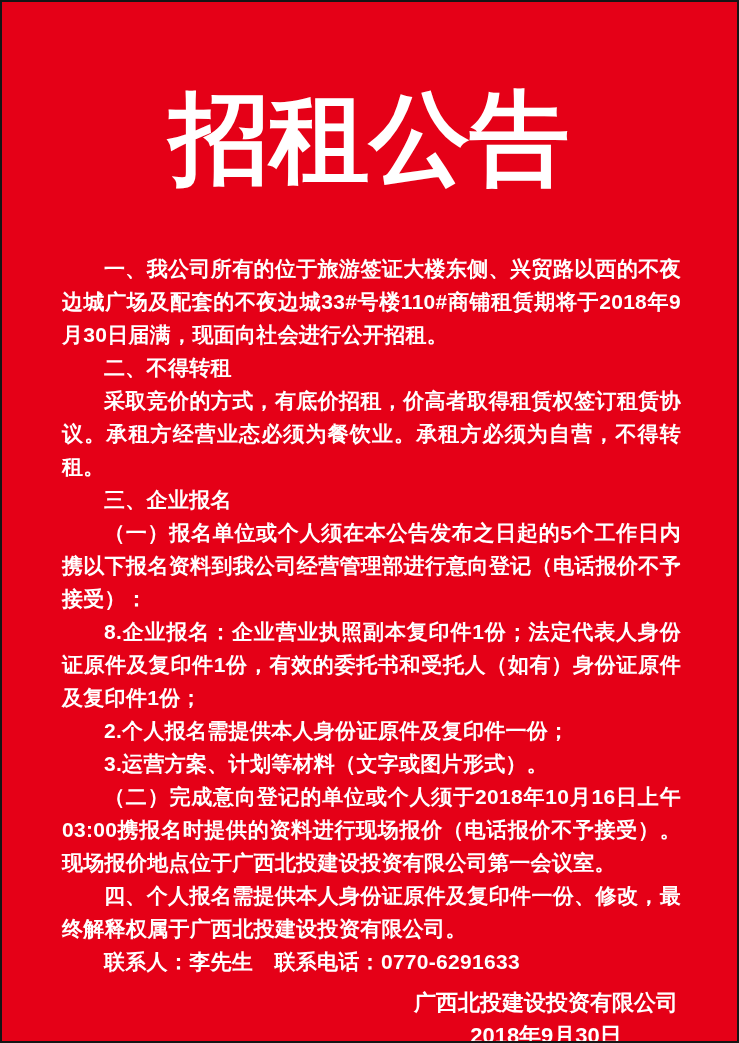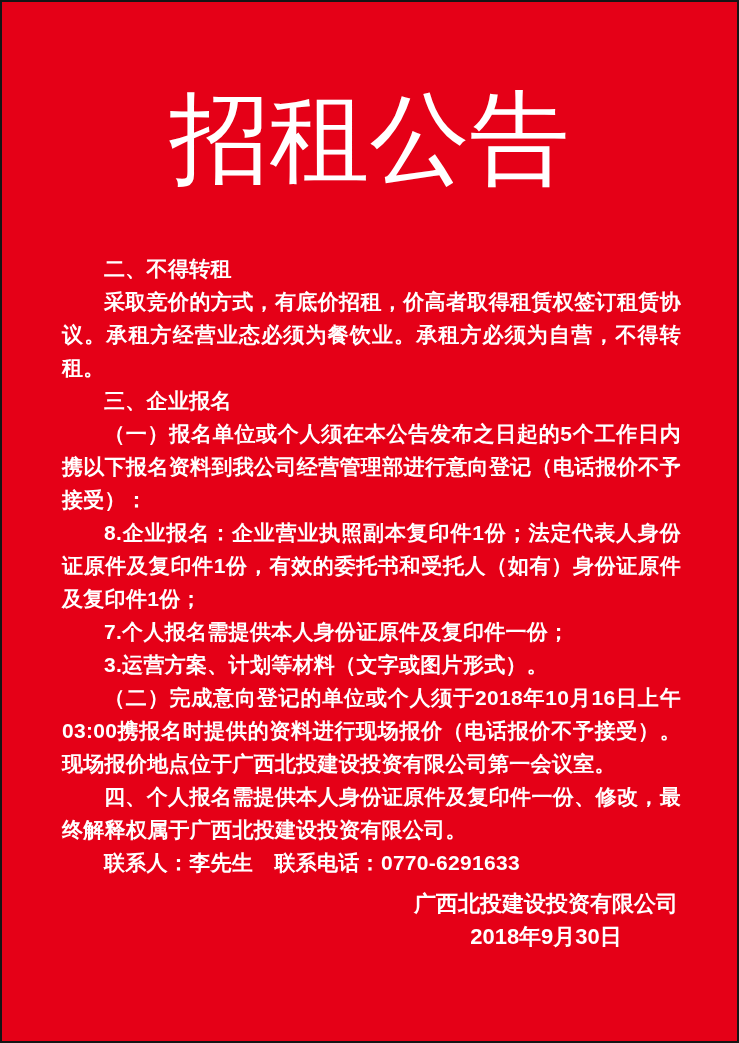--- a/index.html
+++ b/index.html
@@ -15,21 +15,21 @@
     background: #e50017;
     border: 2px solid #151515;
     overflow: hidden;
     color: #ffffff;
     font-family: "Liberation Sans", "DejaVu Sans", sans-serif;
   }
   .title {
     margin: 84px 0 0 0;
     text-align: center;
     font-family: "Liberation Serif", "DejaVu Serif", serif;
-    font-weight: 400;
+    font-weight: 700;
     font-size: 100px;
     line-height: 108px;
     letter-spacing: 0px;
     color: #ffffff;
   }
   .body-text {
     margin: 58px 56px 0 60px;
     font-size: 21px;
     font-weight: bold;
     line-height: 33px;
@@ -55,26 +55,27 @@
   }
 </style>
 </head>
 <body>
 
 <div class="poster">
 
   <h1 class="title">招租公告</h1>
 
   <div class="body-text">
+    <p>一、我公司所有的位于旅游签证大楼东侧、兴贸路以西的不夜边城广场及配套的不夜边城33#号楼110#商铺租赁期将于2018年9月30日届满，现面向社会进行公开招租。</p>
     <p>二、不得转租</p>
     <p>采取竞价的方式，有底价招租，价高者取得租赁权签订租赁协议。承租方经营业态必须为餐饮业。承租方必须为自营，不得转租。</p>
     <p>三、企业报名</p>
     <p>（一）报名单位或个人须在本公告发布之日起的5个工作日内携以下报名资料到我公司经营管理部进行意向登记（电话报价不予接受）：</p>
     <p>8.企业报名：企业营业执照副本复印件1份；法定代表人身份证原件及复印件1份，有效的委托书和受托人（如有）身份证原件及复印件1份；</p>
-    <p>7.个人报名需提供本人身份证原件及复印件一份；</p>
+    <p>2.个人报名需提供本人身份证原件及复印件一份；</p>
     <p>3.运营方案、计划等材料（文字或图片形式）。</p>
     <p>（二）完成意向登记的单位或个人须于2018年10月16日上午03:00携报名时提供的资料进行现场报价（电话报价不予接受）。现场报价地点位于广西北投建设投资有限公司第一会议室。</p>
     <p>四、个人报名需提供本人身份证原件及复印件一份、修改，最终解释权属于广西北投建设投资有限公司。</p>
     <p>联系人：李先生　联系电话：0770-6291633</p>
   </div>
 
   <div class="signature">
     <div>广西北投建设投资有限公司</div>
     <div>2018年9月30日</div>
   </div>

